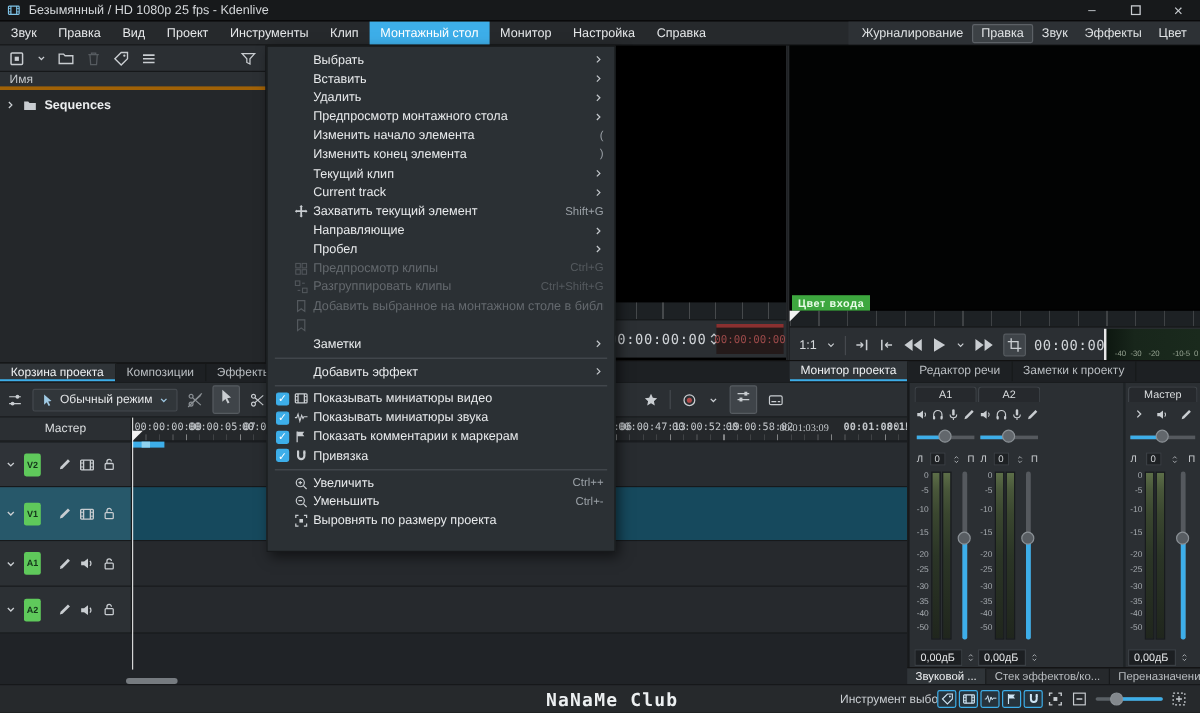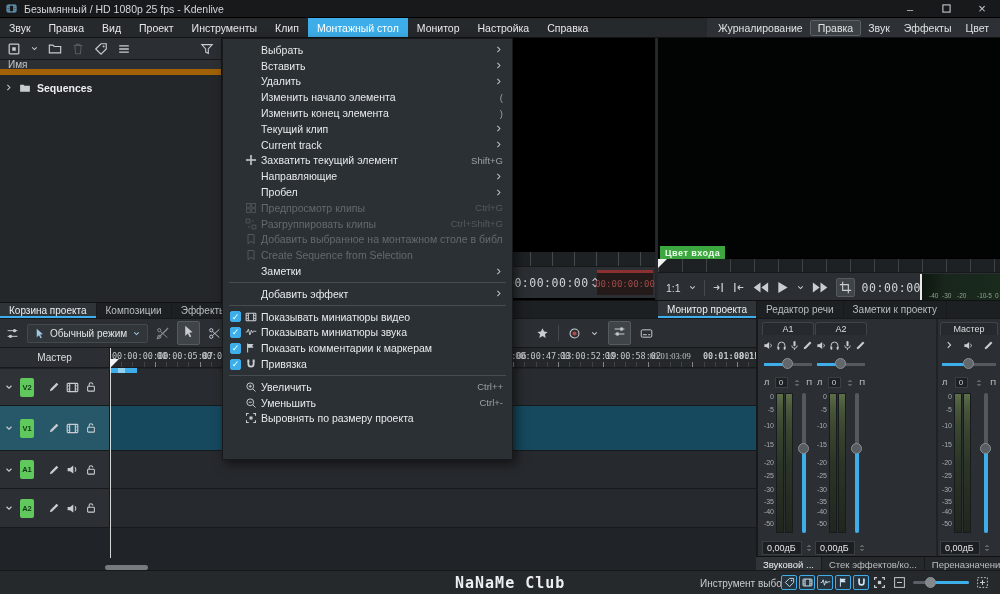--- a/index.html
+++ b/index.html
@@ -25,21 +25,21 @@
   #menubar-right{margin-left:auto;display:flex;align-items:center;background:#2d3135;padding:0 4px}
   .ws-item{display:flex;align-items:center;padding:0 7px;height:16px;color:#dfe2e4;font-size:10.5px}
   .ws-item.active{background:#3c4145;border:1px solid #5c6166;border-radius:2px}
 
   
   #bin{position:absolute;left:0;top:38px;width:222px;height:264px;background:#24272a;border-right:1px solid #16181a}
   #bin-toolbar{height:22px;background:#2b2f33;display:flex;align-items:center;gap:9px;padding:0 7px;border-bottom:1px solid #16181a}
   #bin-toolbar .icon{width:14px;height:14px}
   #bin-toolbar .disabled{color:#565b60}
   #bin-filter{margin-left:auto}
-  #bin-header{height:15px;background:#2c3034;border-bottom:6px solid #a16207;display:flex;align-items:center;padding:0 8px;font-size:10px;color:#c3c7cb}
+  #bin-header{height:15px;background:#2c3034;border-bottom:3px solid #a16207;display:flex;align-items:center;padding:0 8px;font-size:10px;color:#c3c7cb}
   .bin-row{height:17px;display:flex;align-items:center;gap:6px;padding:0 4px;font-size:10.5px;color:#eceef0;margin-top:4px}
   .bin-row b{font-weight:bold}
   .bin-row .icon{width:12px;height:12px}
 
   
   .tabrow{position:absolute;display:flex;align-items:stretch;background:#1d2023;border-top:1px solid #111}
   .tab{display:flex;align-items:center;padding:0 9px;font-size:10px;color:#b9bdc1;border-right:1px solid #17191b;white-space:nowrap}
   .tab.active{background:#2f3438;color:#eef0f2;box-shadow:inset 0 -2px 0 #3daee9}
   #bin-tabs{left:0;top:302px;width:222px;height:16px}
   #monitor-tabs{left:513px;top:300px;width:487px;height:18px;padding-left:145px}
@@ -865,20 +865,28 @@
         </div>
         <div class="menu-item">
           <span class="mi-label">Удалить</span>
           <span class="icon mi-sub" style="width: 9px; height: 9px;">
             <svg viewBox="0 0 16 16">
               <path d="M6 3.5L10.5 8 6 12.5" fill="none" stroke="currentColor" stroke-width="1.8"></path>
             </svg>
           </span>
         </div>
         <div class="menu-item">
+          <span class="mi-label">Предпросмотр монтажного стола</span>
+          <span class="icon mi-sub" style="width: 9px; height: 9px;">
+            <svg viewBox="0 0 16 16">
+              <path d="M6 3.5L10.5 8 6 12.5" fill="none" stroke="currentColor" stroke-width="1.8"></path>
+            </svg>
+          </span>
+        </div>
+        <div class="menu-item">
           <span class="mi-label">Изменить начало элемента</span>
           <span class="mi-short">(</span>
         </div>
         <div class="menu-item">
           <span class="mi-label">Изменить конец элемента</span>
           <span class="mi-short">)</span>
         </div>
         <div class="menu-item">
           <span class="mi-label">Текущий клип</span>
           <span class="icon mi-sub" style="width: 9px; height: 9px;">
@@ -950,21 +958,20 @@
             </svg>
           </span>
           <span class="mi-label">Добавить выбранное на монтажном столе в библиотеку</span>
         </div>
         <div class="menu-item disabled">
           <span class="icon mi-icon" style="width: 12px; height: 12px;">
             <svg viewBox="0 0 16 16">
               <path d="M4 2h8v12l-4-3-4 3z" fill="none" stroke="currentColor" stroke-width="1.3"></path>
             </svg>
           </span>
-          <span class="mi-label">Create Sequence from Selection</span>
         </div>
         <div class="menu-item">
           <span class="mi-label">Заметки</span>
           <span class="icon mi-sub" style="width: 9px; height: 9px;">
             <svg viewBox="0 0 16 16">
               <path d="M6 3.5L10.5 8 6 12.5" fill="none" stroke="currentColor" stroke-width="1.8"></path>
             </svg>
           </span>
         </div>
         <div class="menu-sep"></div>

